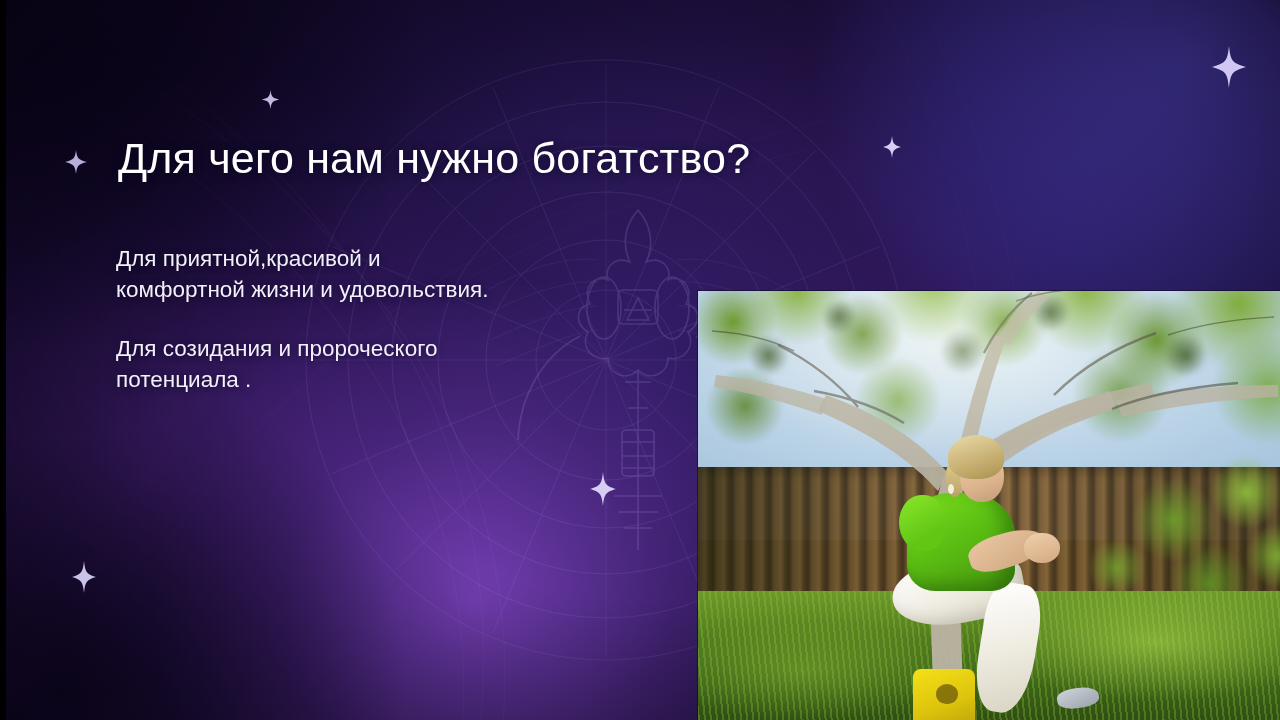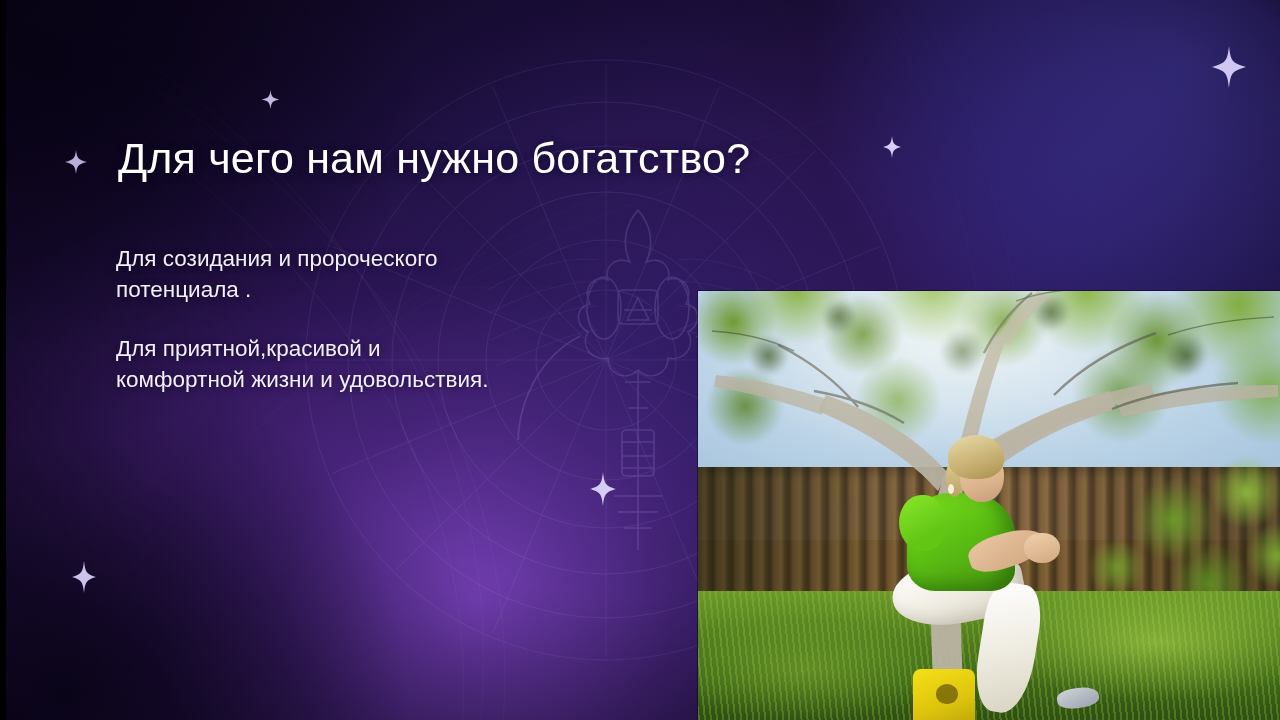--- a/index.html
+++ b/index.html
@@ -401,24 +401,24 @@
   </div>
   <div class="star" style="left:64px; top:561px;">
     <svg width="28" height="32" viewBox="-14 -16 28 32">
         <path d="M0 -16 C1.2 -5.2 2.1 -2.9 12 0 C2.1 2.9 1.2 5.2 0 16 C-1.2 5.2 -2.1 2.9 -12 0 C-2.1 -2.9 -1.2 -5.2 0 -16 Z" fill="#d8d1fa" opacity="0.93"></path>
       </svg>
   </div>
 
   <div class="title">Для чего нам нужно богатство?</div>
 
   <div class="body-block">
+    <p class="para">Для приятной,красивой и
+комфортной жизни и удовольствия.</p>
     <p class="para">Для созидания и пророческого
 потенциала .</p>
-    <p class="para">Для приятной,красивой и
-комфортной жизни и удовольствия.</p>
   </div>
 
   <div class="photo">
     <div class="scene">
       <div class="ph-sky"></div>
       <div class="ph-canopy"></div>
       <div class="ph-canopy2"></div>
       <div class="ph-fence"></div>
       <div class="ph-fence-shadow"></div>
       <div class="ph-bush"></div>

